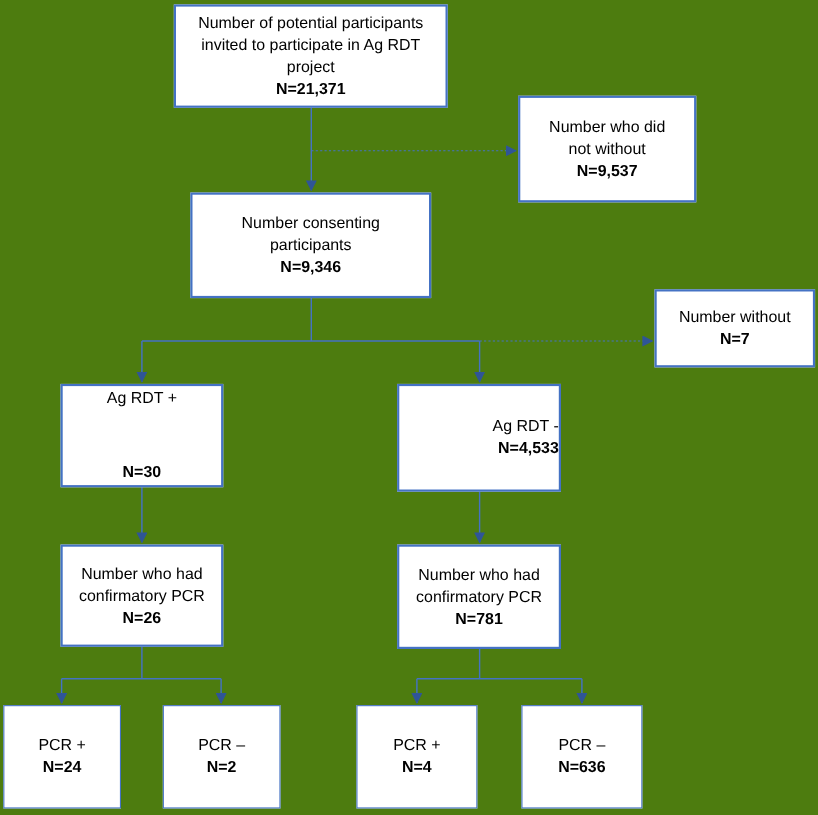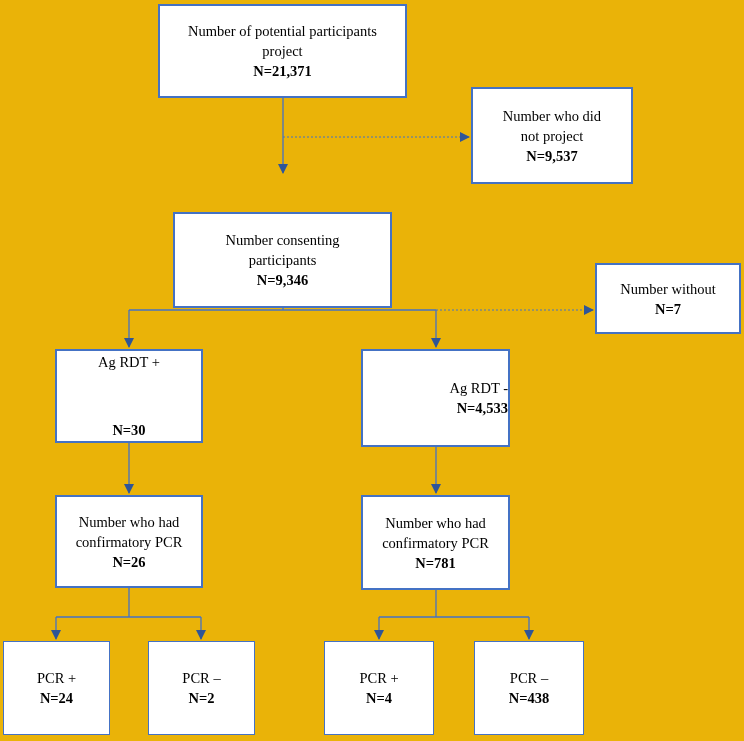--- a/index.html
+++ b/index.html
@@ -4,22 +4,22 @@
 <style>
   html, body {
     margin: 0;
     padding: 0;
     background: #ffffff;
   }
   #stage {
     position: relative;
     width: 744px;
     height: 741px;
-    background: #eab308;
-    font-family: Liberation Serif, serif;
+    background: #4d7c0f;
+    font-family: Liberation Sans, sans-serif;
     color: #000000;
     overflow: hidden;
   }
   #connectors {
     position: absolute;
     left: 0; top: 0;
     width: 744px; height: 741px;
     pointer-events: none;
   }
   .box {
@@ -34,21 +34,21 @@
     text-align: center;
     font-size: 14.5px;
     line-height: 20px;
   }
   .box .n { font-weight: bold; }
   .box span { display: block; white-space: nowrap; }
 
   
   .b-invited      { left: 158px; top:   4px; width: 249px; height:  94px; }
   .b-notconsent   { left: 471px; top:  87px; width: 162px; height:  97px; }
-  .b-consenting   { left: 173px; top: 175px; width: 219px; height:  96px; margin-top: 37px; }
+  .b-consenting   { left: 173px; top: 175px; width: 219px; height:  96px; }
   .b-novalid      { left: 595px; top: 263px; width: 146px; height:  71px; }
   .b-agpos        { left:  55px; top: 349px; width: 148px; height:  94px; gap: 48px; }
   .b-agneg        { left: 361px; top: 349px; width: 149px; height:  98px; align-items: flex-end; }
   .b-confleft     { left:  55px; top: 495px; width: 148px; height:  93px; }
   .b-confright    { left: 361px; top: 495px; width: 149px; height:  95px; }
   .b-pcrposL      { left:   3px; top: 641px; width: 107px; height:  94px; border-width: 1.5px; }
   .b-pcrnegL      { left: 148px; top: 641px; width: 107px; height:  94px; border-width: 1.5px; }
   .b-pcrposR      { left: 324px; top: 641px; width: 110px; height:  94px; border-width: 1.5px; }
   .b-pcrnegR      { left: 474px; top: 641px; width: 110px; height:  94px; border-width: 1.5px; }
 </style>
@@ -85,27 +85,28 @@
     <line x1="201" y1="617" x2="201" y2="639" stroke="#4472C4" stroke-width="1.3" marker-end="url(#arrow)"></line>
 
     <line x1="436" y1="590" x2="436" y2="617" stroke="#4472C4" stroke-width="1.3"></line>
     <line x1="379" y1="617" x2="529" y2="617" stroke="#4472C4" stroke-width="1.3"></line>
     <line x1="379" y1="617" x2="379" y2="639" stroke="#4472C4" stroke-width="1.3" marker-end="url(#arrow)"></line>
     <line x1="529" y1="617" x2="529" y2="639" stroke="#4472C4" stroke-width="1.3" marker-end="url(#arrow)"></line>
   </svg>
 
   <div class="box b-invited">
     <span>Number of potential participants</span>
+    <span>invited to participate in Ag RDT</span>
     <span>project</span>
     <span class="n">N=21,371</span>
   </div>
 
   <div class="box b-notconsent">
     <span>Number who did</span>
-    <span>not project</span>
+    <span>not without</span>
     <span class="n">N=9,537</span>
   </div>
 
   <div class="box b-consenting">
     <span>Number consenting</span>
     <span>participants</span>
     <span class="n">N=9,346</span>
   </div>
 
   <div class="box b-novalid">
@@ -145,16 +146,16 @@
     <span class="n">N=2</span>
   </div>
 
   <div class="box b-pcrposR">
     <span>PCR +</span>
     <span class="n">N=4</span>
   </div>
 
   <div class="box b-pcrnegR">
     <span>PCR –</span>
-    <span class="n">N=438</span>
+    <span class="n">N=636</span>
   </div>
 
 </div>
 
 </body></html>

